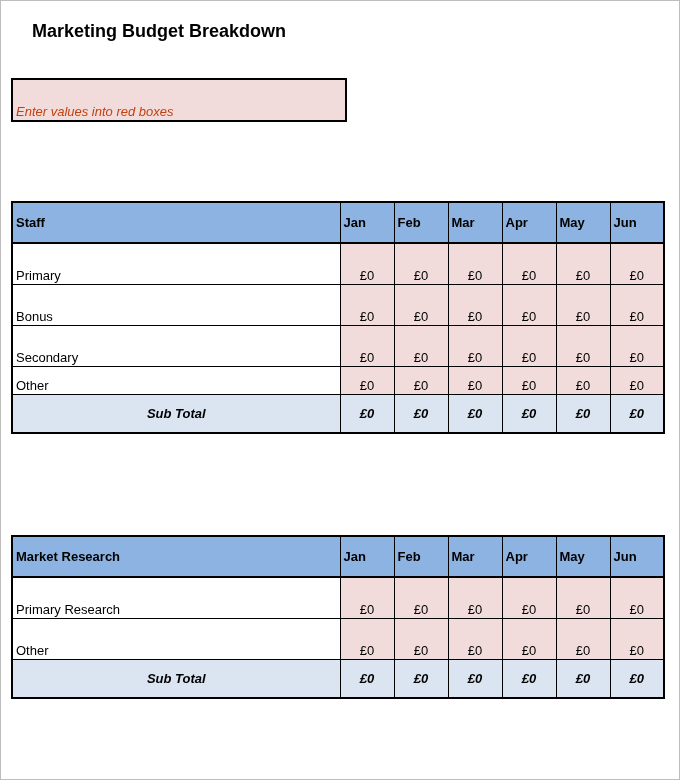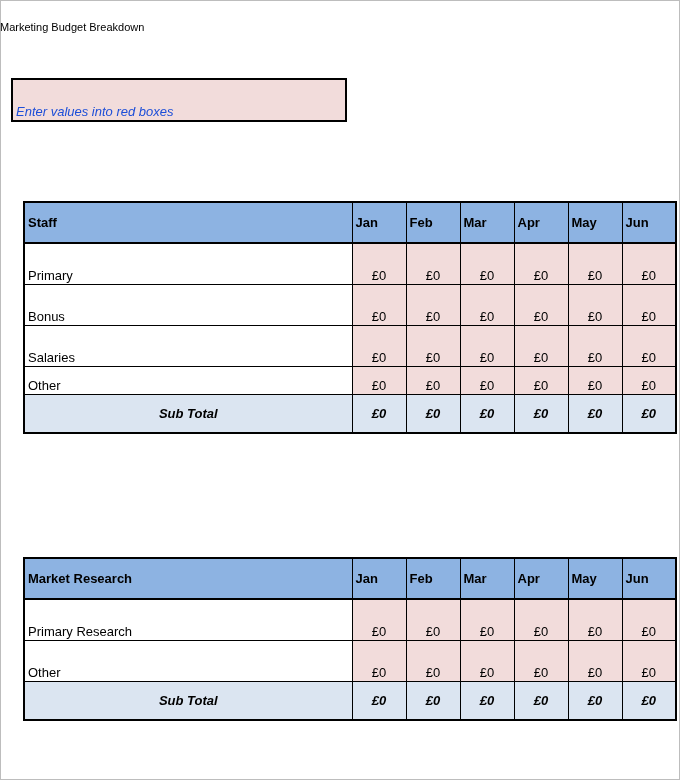--- a/index.html
+++ b/index.html
@@ -1,23 +1,23 @@
 <!DOCTYPE html>
 <html><head>
 <meta charset="utf-8">
 <style>
   html, body { margin:0; padding:0; }
   body { width:680px; height:780px; background:#ffffff; position:relative; overflow:hidden;
          font-family:"Liberation Sans", sans-serif; color:#000; }
   .frame { position:absolute; left:0; top:0; width:678px; height:778px; border:1px solid #bdbdbd; }
-  .title { position:absolute; left:0; top:21px; font-size:11px; font-weight:normal; }
+  .title { position:absolute; left:32px; top:21px; font-size:18px; font-weight:bold; }
   .note { position:absolute; left:11px; top:78px; width:332px; height:40px; background:#f2dcdb;
           border:2px solid #000; box-sizing:content-box; }
-  .note span { position:absolute; left:3px; bottom:1px; font-size:13px; font-style:italic; color:#1d4ed8; }
-  table { position:absolute; left:11px; border-collapse:collapse; border:2px solid #000; table-layout:fixed;margin-left:12px; }
+  .note span { position:absolute; left:3px; bottom:1px; font-size:13px; font-style:italic; color:#c2410c; }
+  table { position:absolute; left:11px; border-collapse:collapse; border:2px solid #000; table-layout:fixed; }
   td, th { border:1px solid #000; font-size:13px; padding:0 3px; overflow:hidden; white-space:nowrap; }
   th { background:#8db3e2; font-weight:bold; height:39px; border-bottom:2px solid #000; }
   th.label { text-align:left; }
   th.m { text-align:left; }
   td.label { text-align:left; vertical-align:bottom; padding-bottom:1px; background:#fff; }
   td.val { background:#f2dcdb; text-align:center; vertical-align:bottom; padding-bottom:1px; }
   tr.sub td { background:#dbe5f1; font-weight:bold; font-style:italic; vertical-align:middle; text-align:center; }
   tr.sub td.sublabel { text-align:center; }
   col.c0 { width:328px; } col.cm { width:54px; }
 </style>
@@ -62,21 +62,21 @@
       <tr style="height:41px">
         <td class="label">Bonus</td>
         <td class="val">£0</td>
         <td class="val">£0</td>
         <td class="val">£0</td>
         <td class="val">£0</td>
         <td class="val">£0</td>
         <td class="val">£0</td>
       </tr>
       <tr style="height:41px">
-        <td class="label">Salaries</td>
+        <td class="label">Secondary</td>
         <td class="val">£0</td>
         <td class="val">£0</td>
         <td class="val">£0</td>
         <td class="val">£0</td>
         <td class="val">£0</td>
         <td class="val">£0</td>
       </tr>
       <tr style="height:28px">
         <td class="label">Other</td>
         <td class="val">£0</td>
@@ -90,21 +90,21 @@
         <td class="sublabel">Sub Total</td>
         <td>£0</td>
         <td>£0</td>
         <td>£0</td>
         <td>£0</td>
         <td>£0</td>
         <td>£0</td>
       </tr>
     </tbody>
   </table>
-<table id="t2" style="top:557px;">
+<table id="t2" style="top:535px;">
     <colgroup>
       <col class="c0">
       <col class="cm">
       <col class="cm">
       <col class="cm">
       <col class="cm">
       <col class="cm">
       <col class="cm">
     </colgroup>
     <tbody>

